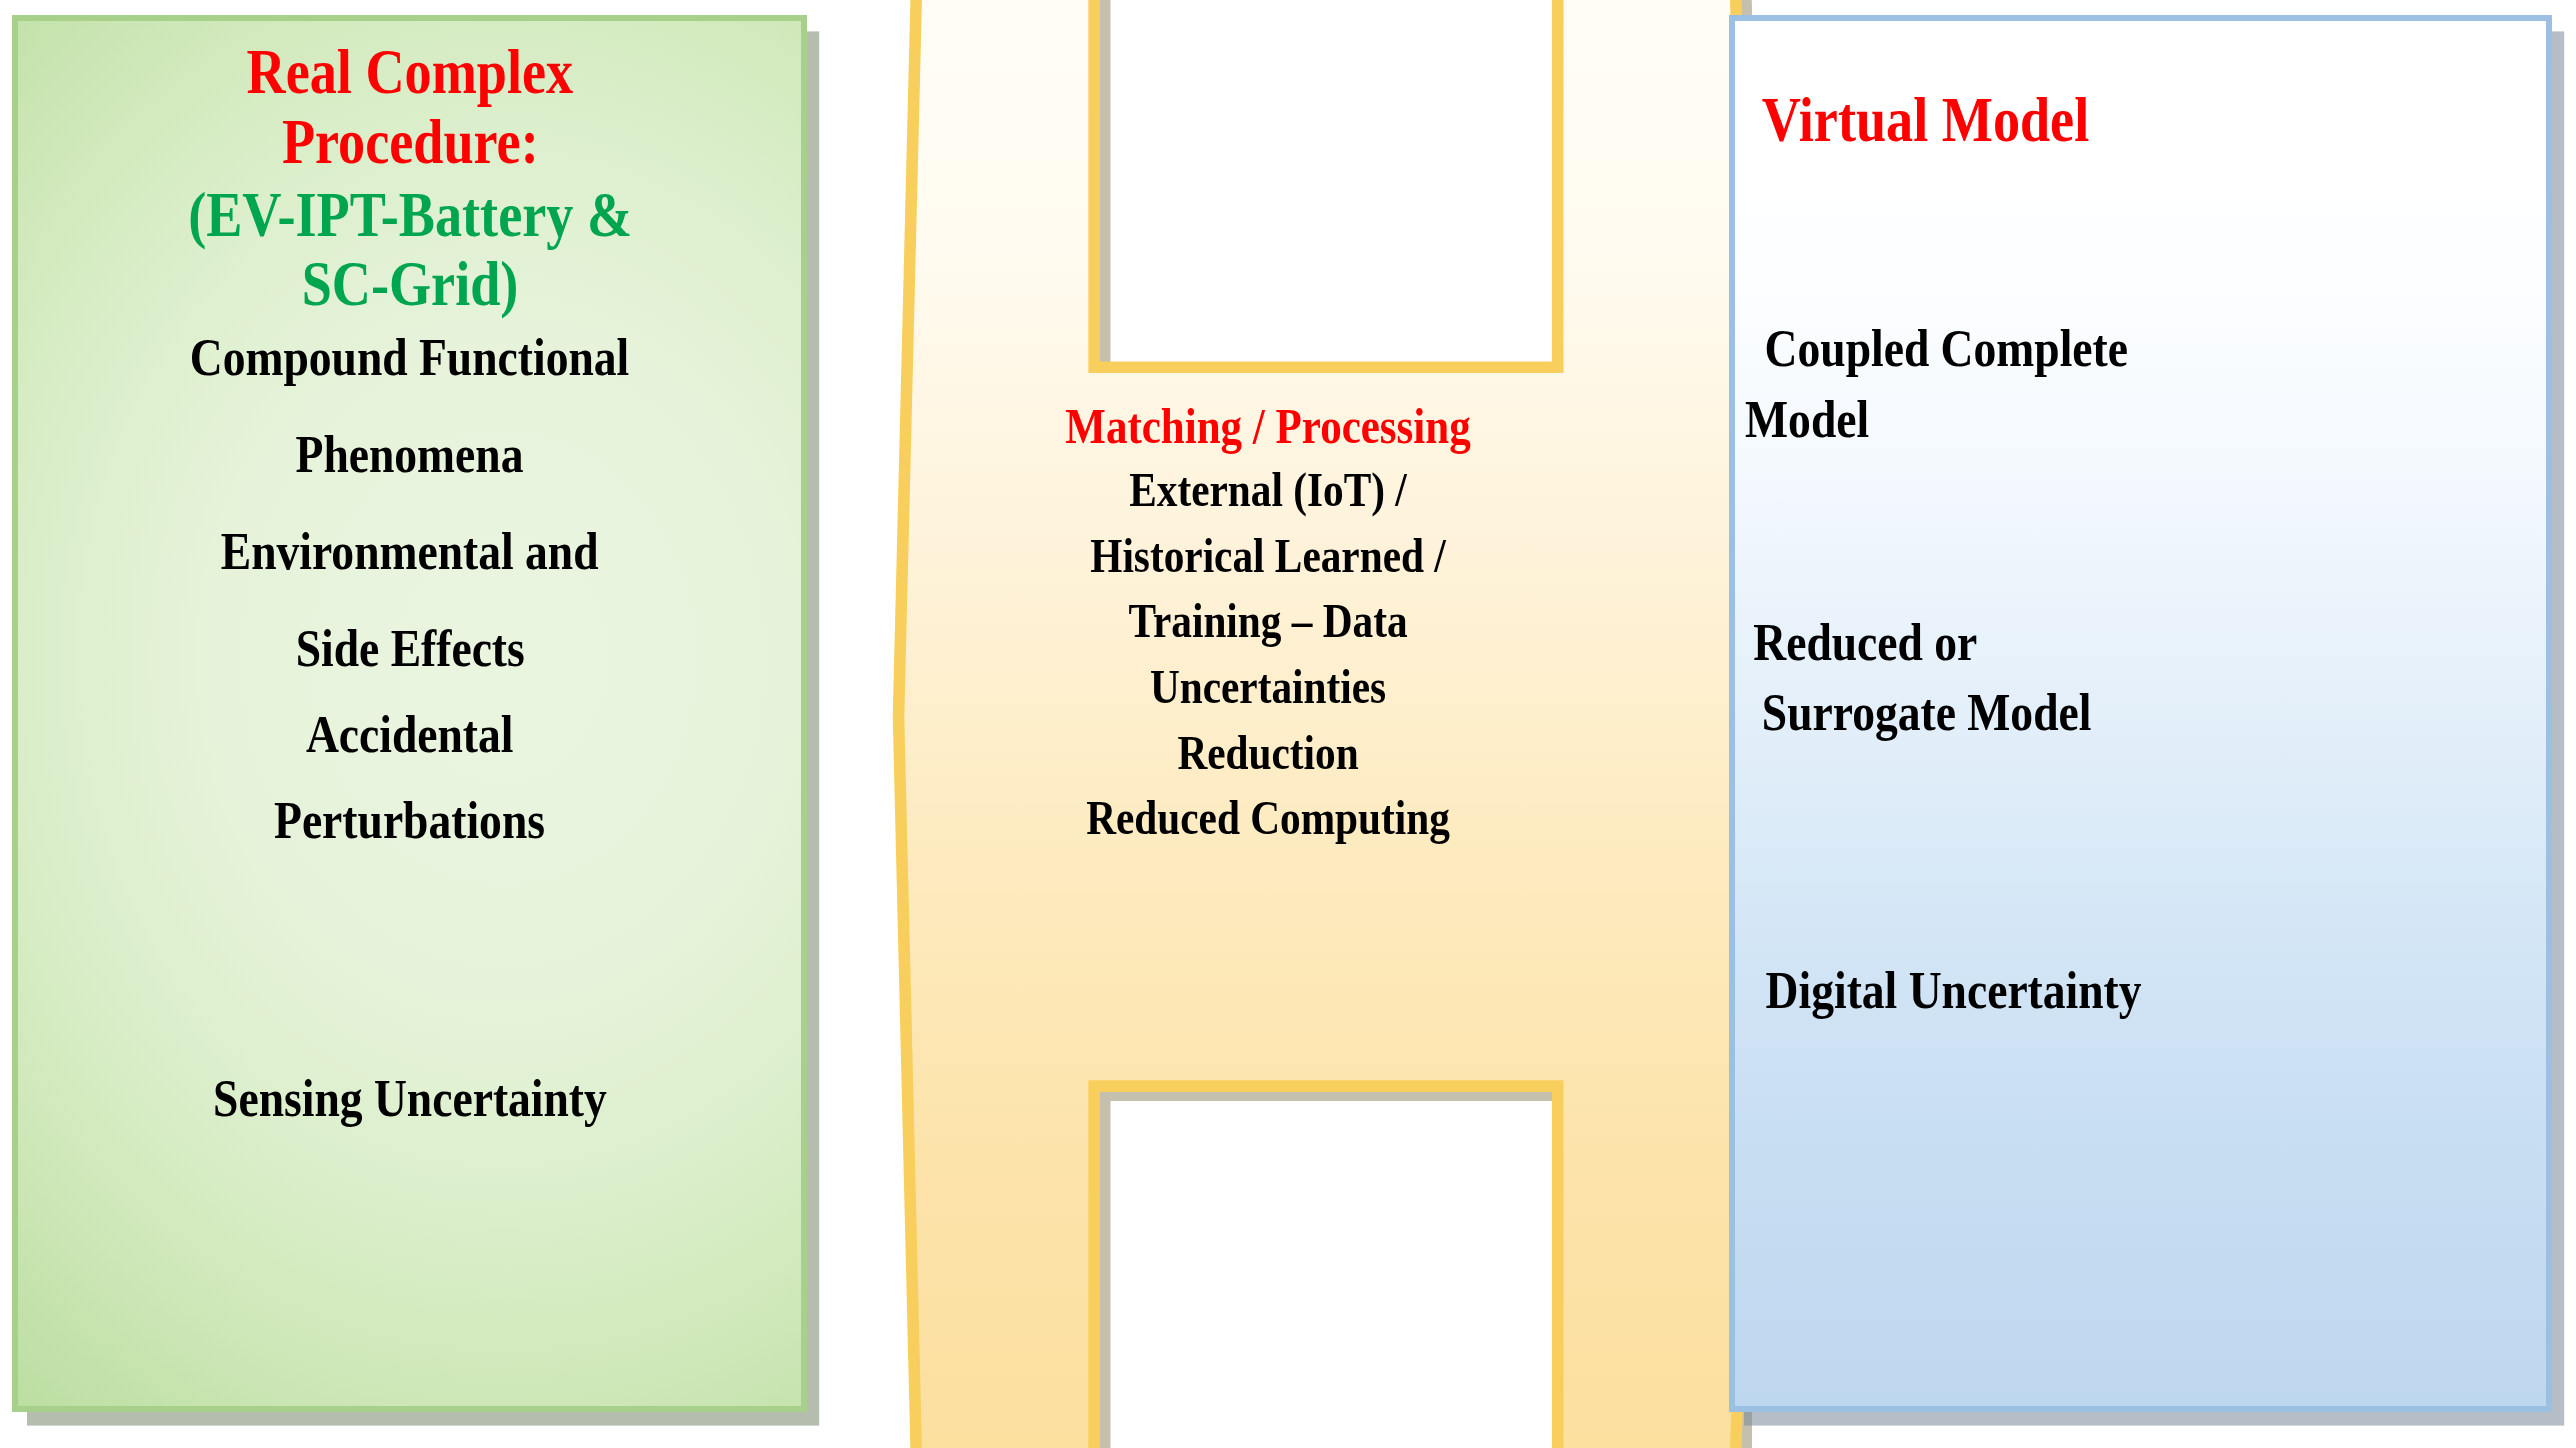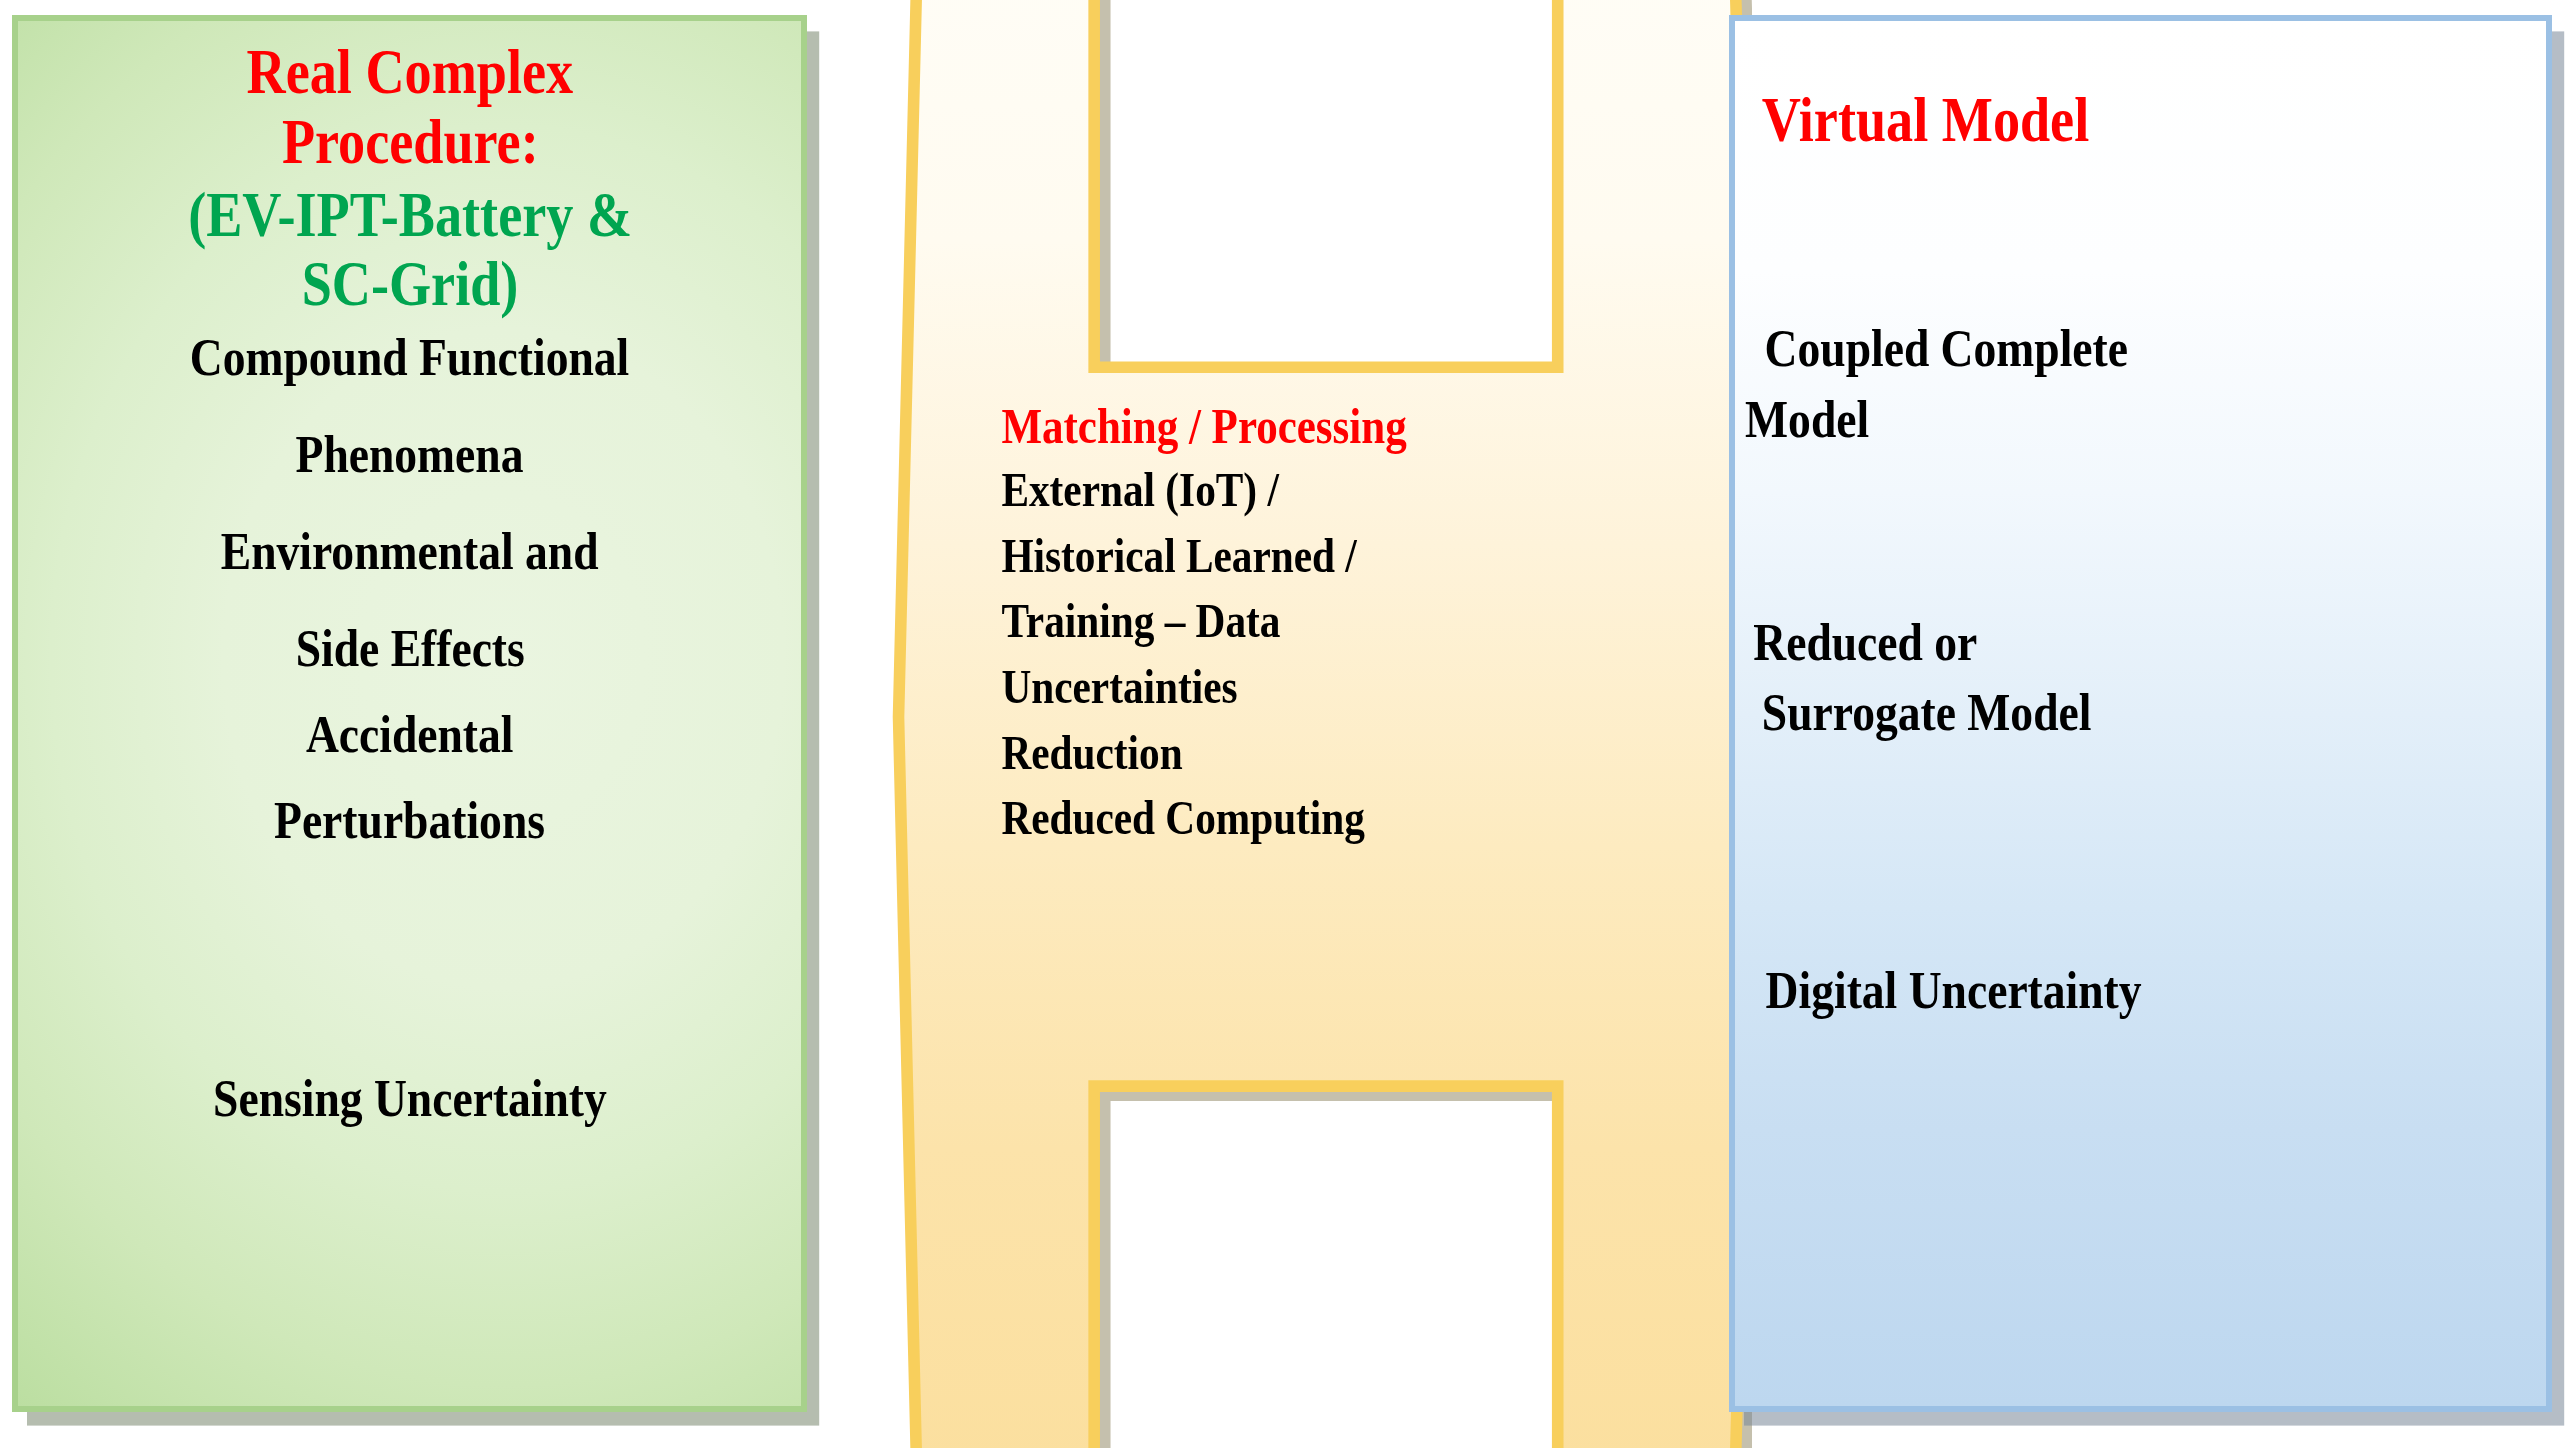--- a/index.html
+++ b/index.html
@@ -32,21 +32,21 @@
   }
 
   
   .center-wrap{
     position:absolute; left:784px; top:-4.1px; width:968px; height:1458px;
   }
   .center-wrap svg{position:absolute;left:0;top:0;width:100%;height:100%;}
 
   .center-text{
     position:absolute; left:174px; top:405px; width:620px;
-    text-align:left;
+    text-align:center;
   }
 
   
   .t{
     font-family:"Liberation Serif",serif;
     font-weight:700;
     color:#000;
     line-height:1.0;
     transform:scaleX(0.86);
     transform-origin:center;

